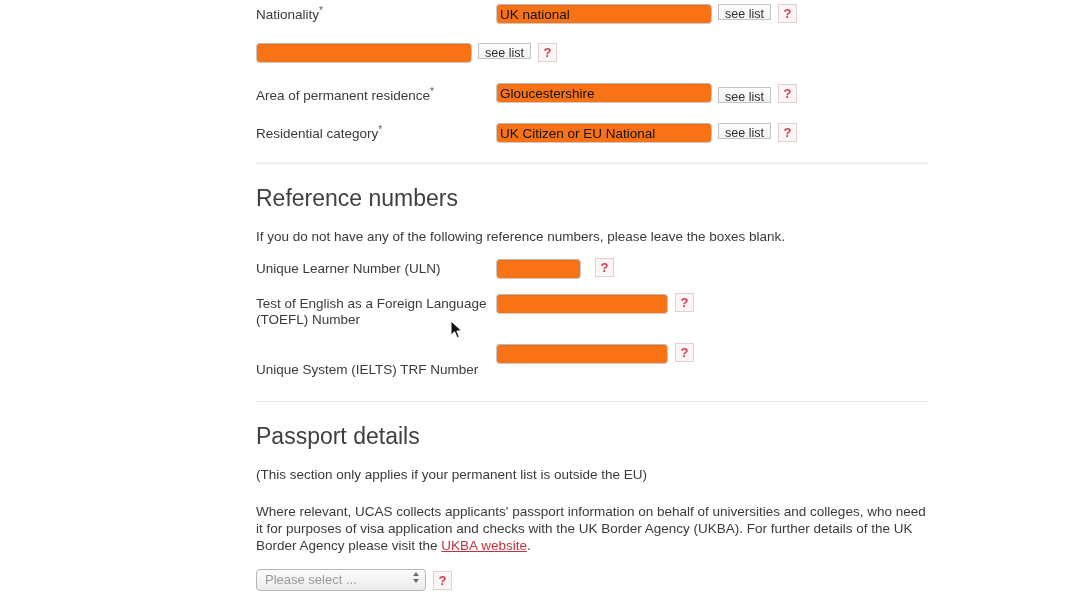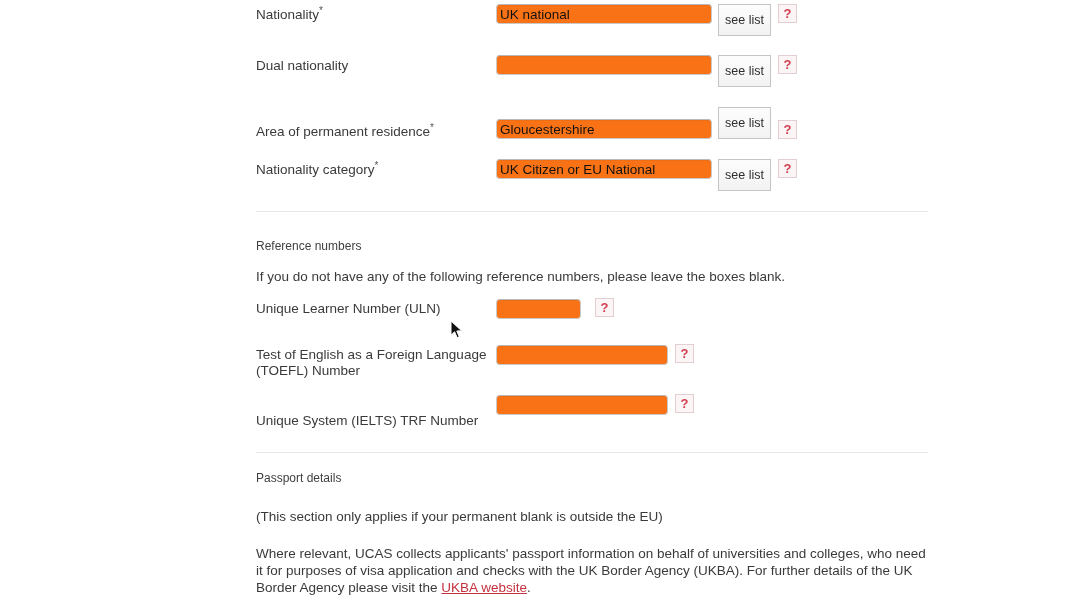--- a/index.html
+++ b/index.html
@@ -59,21 +59,21 @@
     border-radius: 4px;
     box-shadow: inset 0 1px 0 rgba(0,0,0,0.04);
   }
   .txt.wide   { width: 216px; }
   .txt.small  { width: 85px; }
   .txt.medium { width: 172px; }
 
   
   .seelist {
     box-sizing: border-box;
-    height: 32px;
+    height: 16px;
     margin-left: 6px;
     padding: 0 6px;
     border: 1px solid #c4c4c4;
     background: linear-gradient(to bottom, #fdfdfd 0%, #f2f2f2 100%);
     font-family: "Liberation Sans", sans-serif;
     font-size: 12.5px;
     color: #2e2e2e;
     line-height: 18px;
     cursor: pointer;
     white-space: nowrap;
@@ -142,21 +142,21 @@
 
   
   .divider {
     height: 1px;
     background: #e6e6e6;
     width: 672px;
   }
 
   
   h2.section {
-    font-size: 12px;
+    font-size: 23px;
     font-weight: normal;
     color: #404040;
     margin: 0;
     line-height: 20px;
   }
   p.para {
     font-size: 13.5px;
     line-height: 17px;
     color: #3a3a3a;
     margin: 0;
@@ -184,56 +184,55 @@
   <div style="padding-top:2px;">
 
     <div class="row" style="margin-top:2px;">
       <div class="col-label label"><span>Nationality</span><span class="req">*</span></div>
       <input class="txt wide" type="text" value="UK national" style="">
       <button class="seelist">see list</button>
       <button class="help">?</button>
     </div>
 
     <div class="row" style="margin-top:19px;">
-      <div class="col-label label"><span>Dual nationality</span></div>
       <input class="txt wide" type="text" value="" style="">
       <button class="seelist">see list</button>
       <button class="help">?</button>
     </div>
 
     <div class="row" style="margin-top:20px;align-items:flex-end;">
       <div class="col-label label"><span>Area of permanent residence</span><span class="req">*</span></div>
       <input class="txt wide" type="text" value="Gloucestershire" style="">
       <button class="seelist">see list</button>
       <button class="help">?</button>
     </div>
 
     <div class="row" style="margin-top:20px;">
-      <div class="col-label label"><span>Nationality category</span><span class="req">*</span></div>
+      <div class="col-label label"><span>Residential category</span><span class="req">*</span></div>
       <input class="txt wide" type="text" value="UK Citizen or EU National" style="">
       <button class="seelist">see list</button>
       <button class="help">?</button>
     </div>
   </div>
 
   <div class="divider" style="margin-top:20px;"></div>
 
   <div>
 
     <h2 class="section" style="margin-top:24px;">Reference numbers</h2>
 
-    <p class="para" style="margin-top:12px;">If you do not have any of the following reference numbers, please leave the boxes blank.</p>
+    <p class="para" style="margin-top:20px;">If you do not have any of the following reference numbers, please leave the boxes blank.</p>
 
     <div class="row" style="margin-top:13px;">
       <div class="col-label label"><span>Unique Learner Number (ULN)</span></div>
       <input class="txt small" type="text" style="margin-top: 1px;" value="">
       <button class="help" style="margin-left:14px;">?</button>
     </div>
 
-    <div class="row" style="margin-top:25px;">
+    <div class="row" style="margin-top:14px;">
       <div class="col-label label" style="width:240px;flex:0 0 240px;">
         <span>Test of English as a Foreign Language</span><br>
         <span>(TOEFL) Number</span>
       </div>
       <input class="txt medium" type="text" style="margin-top: 1px;" value="">
       <button class="help">?</button>
     </div>
 
     <div class="row" style="margin-top:16px;">
       <div class="col-label label" style="width:240px;flex:0 0 240px;">
@@ -242,23 +241,23 @@
       </div>
       <input class="txt medium" type="text" style="margin-top: 1px;" value="">
       <button class="help">?</button>
     </div>
   </div>
 
   <div class="divider" style="margin-top:24px;"></div>
 
   <div>
 
-    <h2 class="section" style="margin-top:15px;">Passport details</h2>
-
-    <p class="para" style="margin-top:20px;">(This section only applies if your permanent blank is outside the EU)</p>
+    <h2 class="section" style="margin-top:24px;">Passport details</h2>
+
+    <p class="para" style="margin-top:20px;">(This section only applies if your permanent list is outside the EU)</p>
 
     <p class="para" style="margin-top:20px;width:672px;"><span>Where relevant, UCAS collects applicants' passport information on behalf of universities and colleges, who need it for purposes of visa application and checks with the UK Border Agency (UKBA). For further details of the UK Border Agency please visit the </span><a class="link" href="#">UKBA website</a><span>.</span></p>
 
     <div class="row" style="margin-top:15px;">
       <div class="selwrap">
         <div class="sel">Please select ...</div>
         <div class="sel-arrows">
             <i class="up"></i>
             <i class="down"></i>
           </div>

